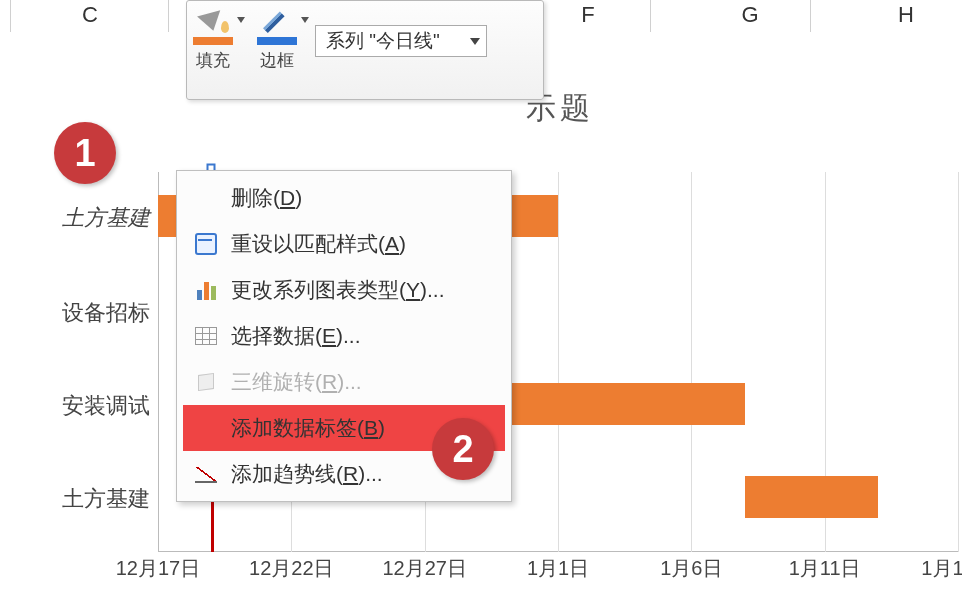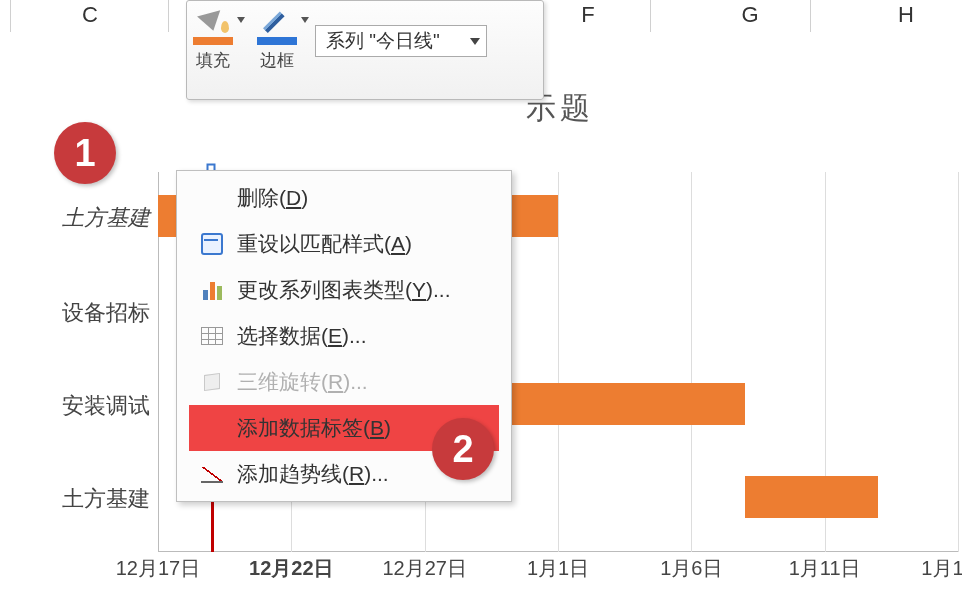--- a/index.html
+++ b/index.html
@@ -152,21 +152,21 @@
   }
 
   
   .ctx-menu {
     position:absolute;
     left:176px; top:170px;
     width:336px;
     background:#fcfcfc;
     border:1px solid #bfbfbf;
     box-shadow:3px 3px 6px rgba(0,0,0,.2);
-    padding:4px 12px;
+    padding:4px 6px;
   }
   .ctx-item {
     display:flex;
     align-items:center;
     height:46px;
     font-size:21px;
     color:#333;
     padding-left:6px;
   }
   .ctx-item.disabled { color:#b0b0b0; }
@@ -248,21 +248,21 @@
         <div class="grid-v" style="left: 666.667px;"></div>
         <div class="grid-v" style="left: 800px;"></div>
       </div>
     <div id="bars">
         <div class="bar" style="left: 0px; width: 400px; top: 22.7px;"></div>
         <div class="bar" style="left: 346.667px; width: 240px; top: 210.8px;"></div>
         <div class="bar" style="left: 586.667px; width: 133.333px; top: 303.9px;"></div>
       </div>
     <div id="xticks">
         <div class="x-tick" style="left: 0px;">12月17日</div>
-        <div class="x-tick" style="left: 133.333px; font-weight: bold;">12月22日</div>
+        <div class="x-tick" style="left: 133.333px;">12月22日</div>
         <div class="x-tick" style="left: 266.667px;">12月27日</div>
         <div class="x-tick" style="left: 400px;">1月1日</div>
         <div class="x-tick" style="left: 533.333px;">1月6日</div>
         <div class="x-tick" style="left: 666.667px;">1月11日</div>
         <div class="x-tick" style="left: 800px;">1月16日</div>
       </div>
     <div id="today">
         <div class="today-line" style="left: 53.3333px;"></div>
         <div class="today-handle" style="left: 53.3333px; top: -4px;"></div>
         <div class="today-handle" style="left: 46.3333px; top: 3px;"></div>

